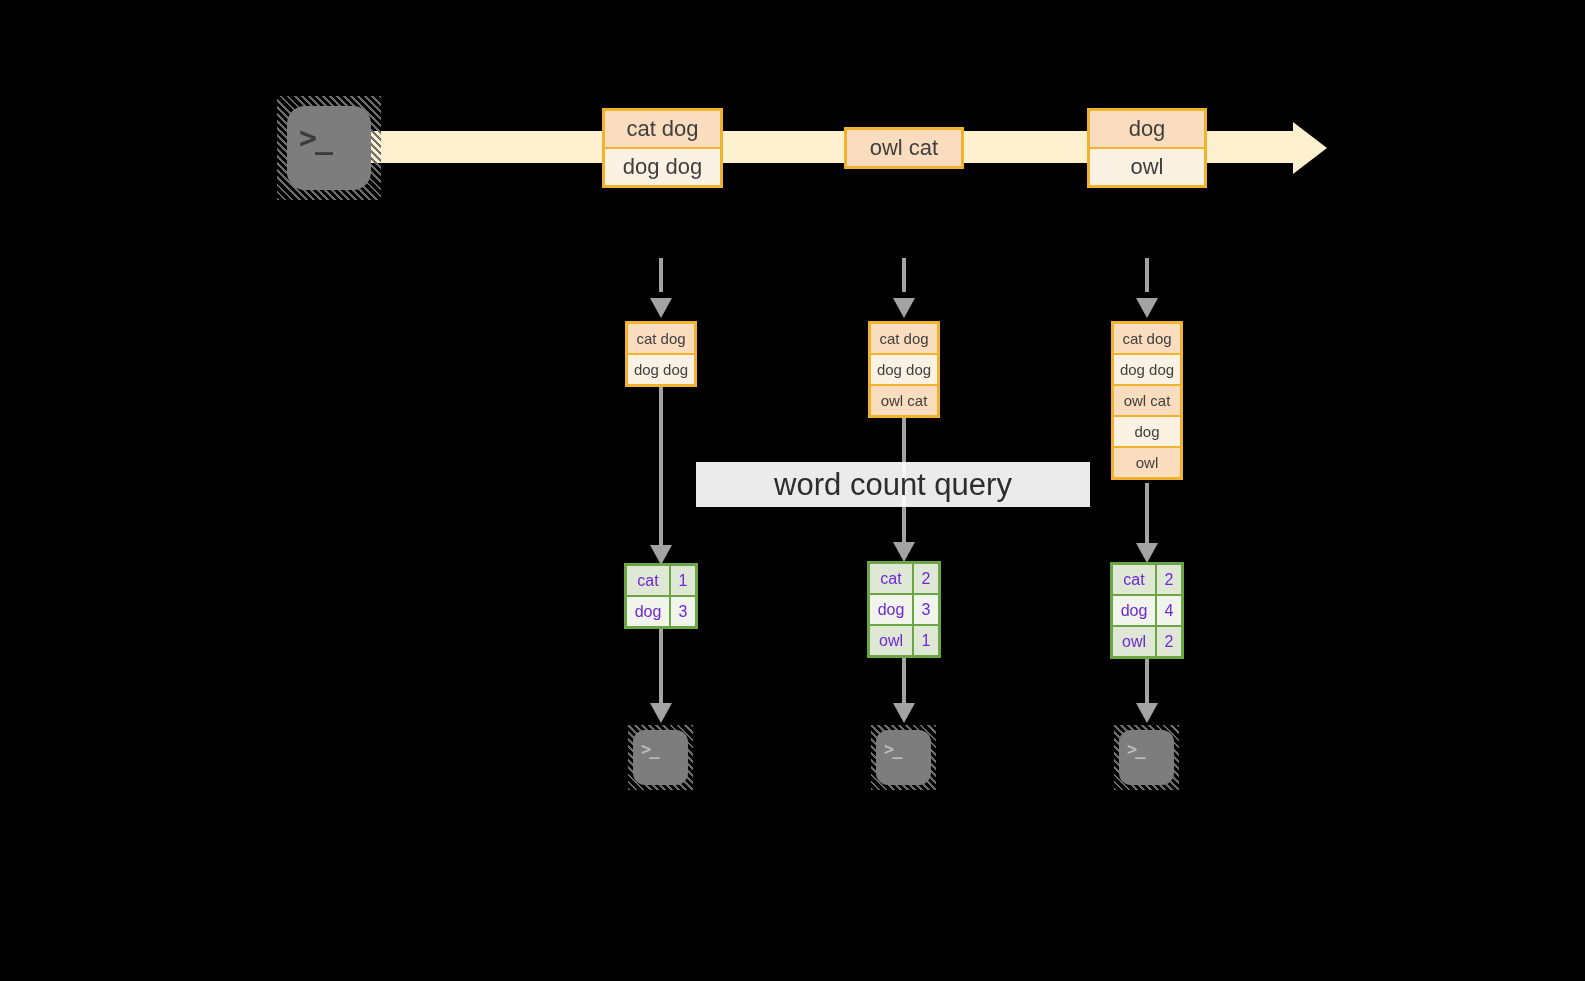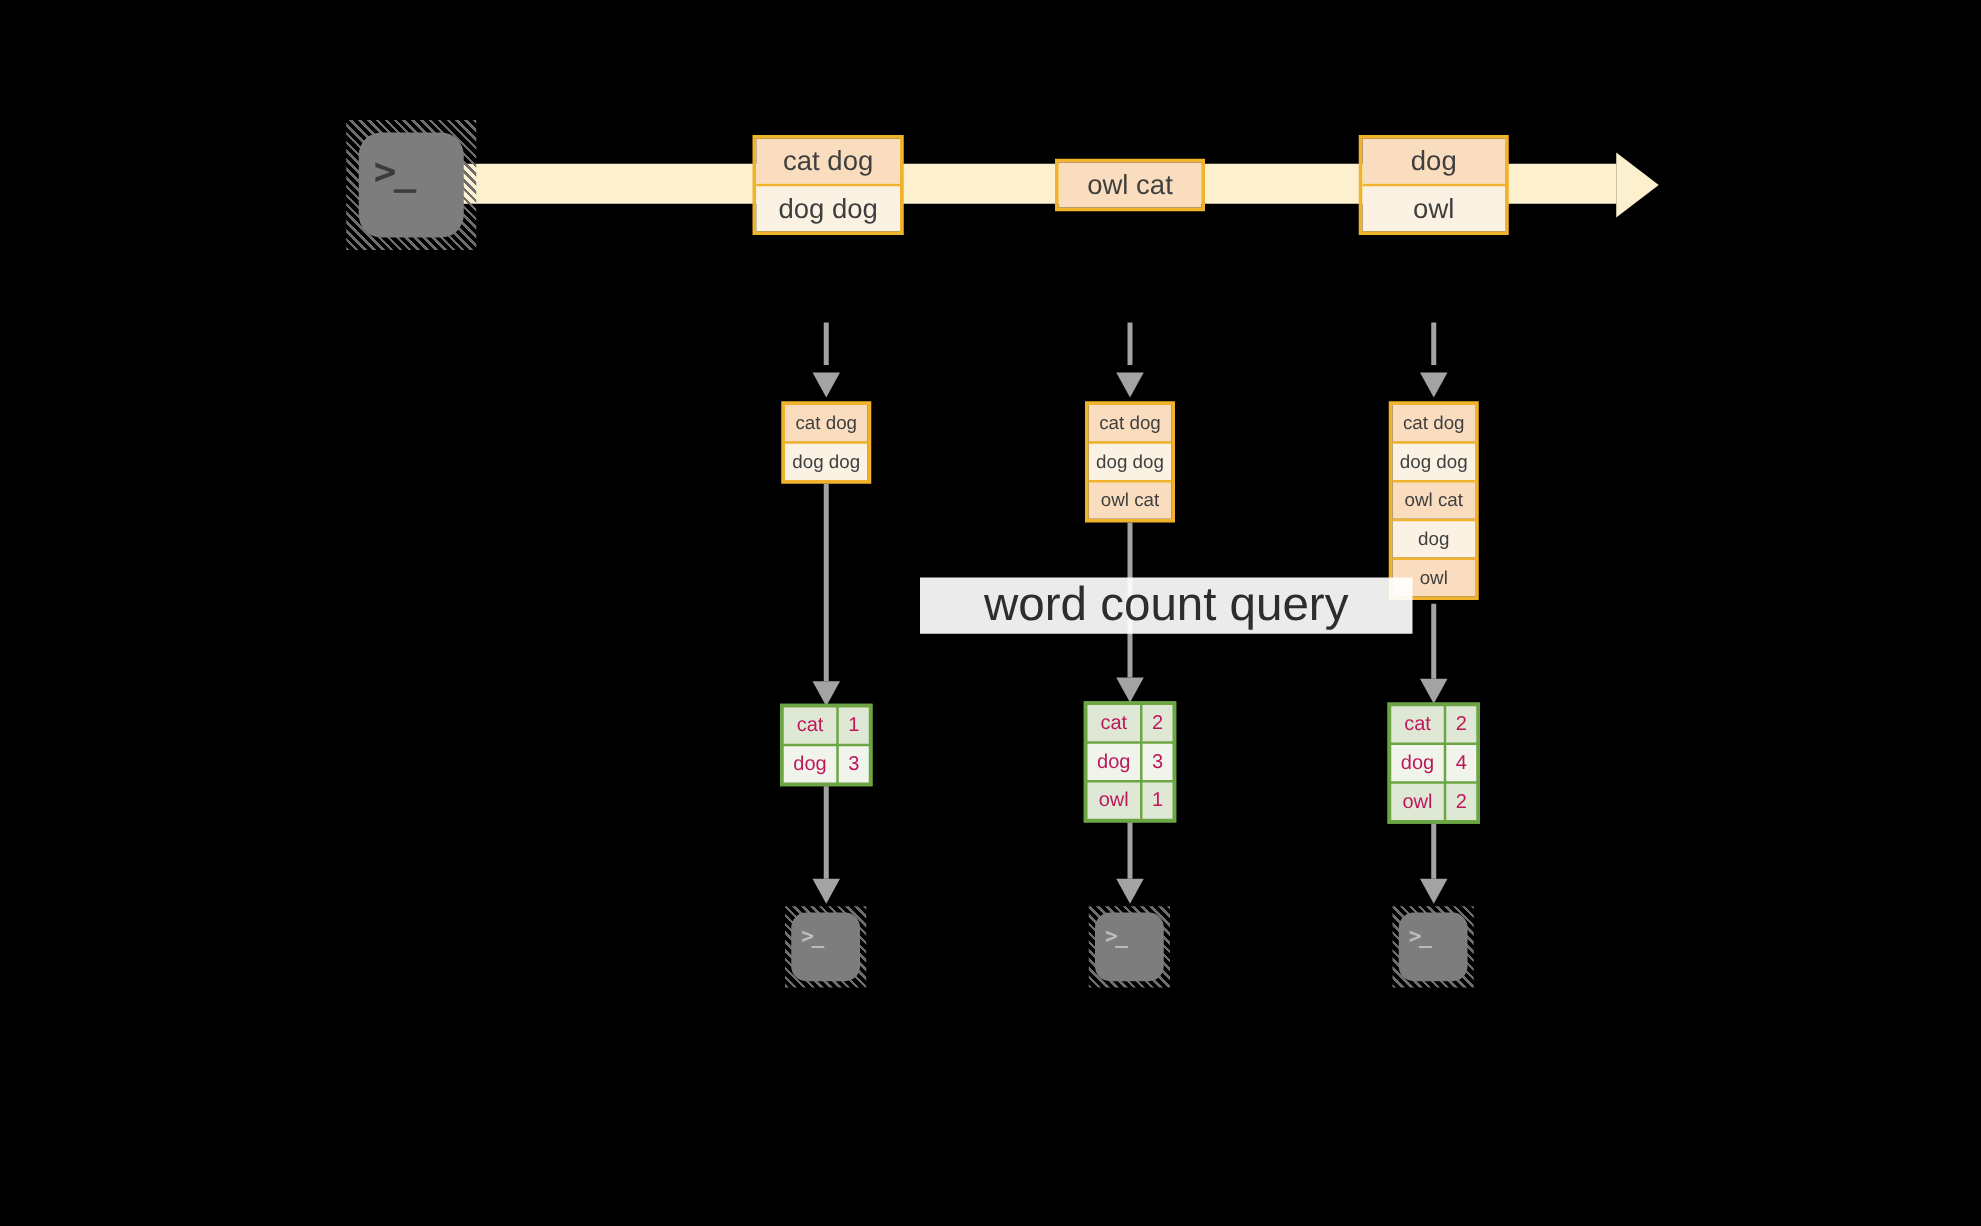--- a/index.html
+++ b/index.html
@@ -60,27 +60,27 @@
   .da{top:258px;} .da .shaft{height:34px;}
   .c1{left:650px;} .c2{left:893px;} .c3{left:1136px;}
   .a1t{top:387px;} .a1t .shaft{height:158px;}
   .a2t{top:418px;} .a2t .shaft{height:124px;}
   .a3t{top:483px;} .a3t .shaft{height:60px;}
   .a1b{top:629px;} .a1b .shaft{height:74px;}
   .a2b{top:658px;} .a2b .shaft{height:45px;}
   .a3b{top:659px;} .a3b .shaft{height:44px;}
   
   .query{position:absolute;left:696px;top:462px;width:394px;height:45px;
-    background:rgba(255,255,255,0.92);color:#2d2d2d;font-size:38px;font-weight:300;
-    display:flex;align-items:center;justify-content:center;margin-left:40px;}
+    background:rgba(255,255,255,0.92);color:#2d2d2d;font-size:31px;font-weight:300;
+    display:flex;align-items:center;justify-content:center;}
   
   .gtable{position:absolute;box-sizing:border-box;border:3px solid var(--green-border);
     background:var(--green-border);display:grid;grid-template-columns:1fr 24px;gap:2px;}
   .gcell{height:29px;display:flex;align-items:center;justify-content:center;
-    font-size:16px;color:#be185d;}
+    font-size:16px;color:#6d28d9;}
   .gcell:nth-child(4n+1),.gcell:nth-child(4n+2){background:var(--green-dark);}
   .gcell:nth-child(4n+3),.gcell:nth-child(4n+4){background:var(--green-light);}
   .t1{left:624px;top:563px;width:74px;}
   .t2{left:867px;top:561px;width:74px;}
   .t3{left:1110px;top:562px;width:74px;}
 </style>
 </head>
 <body>
 
 <div class="canvas">

